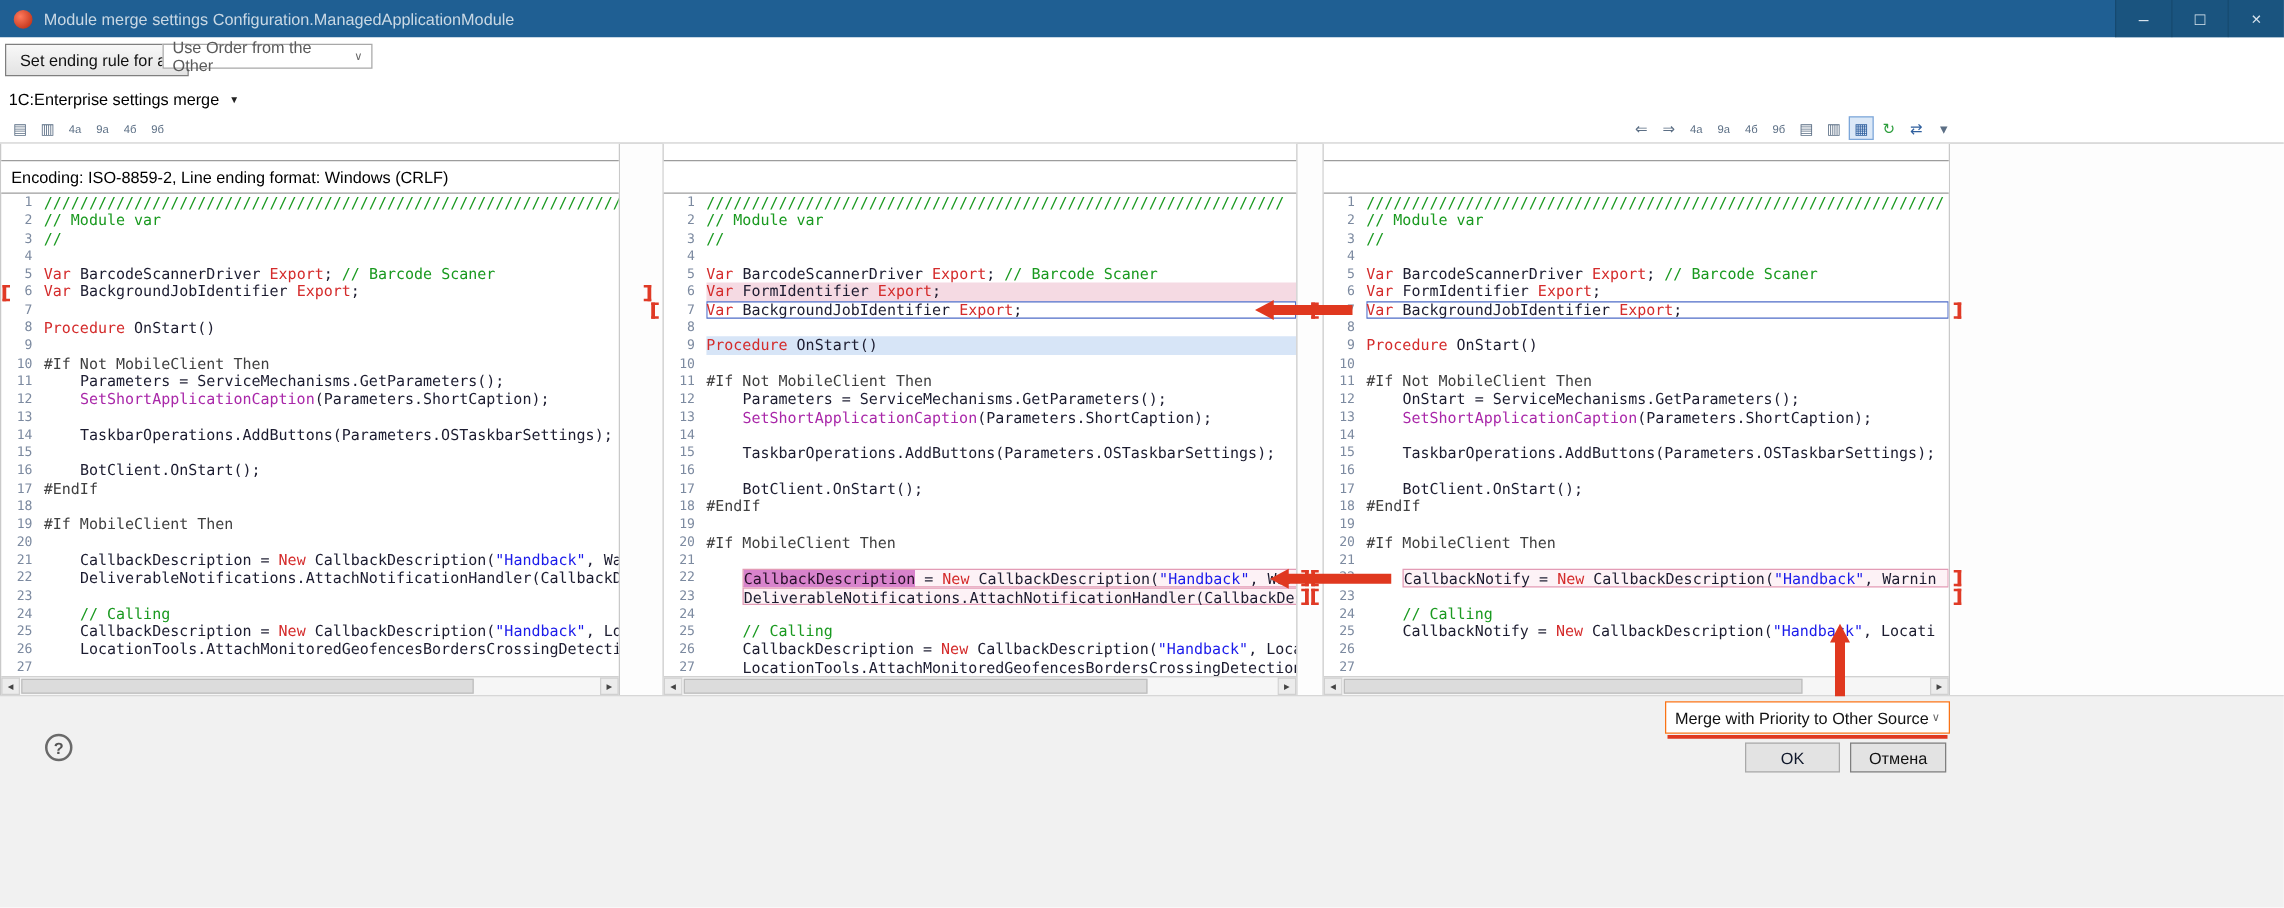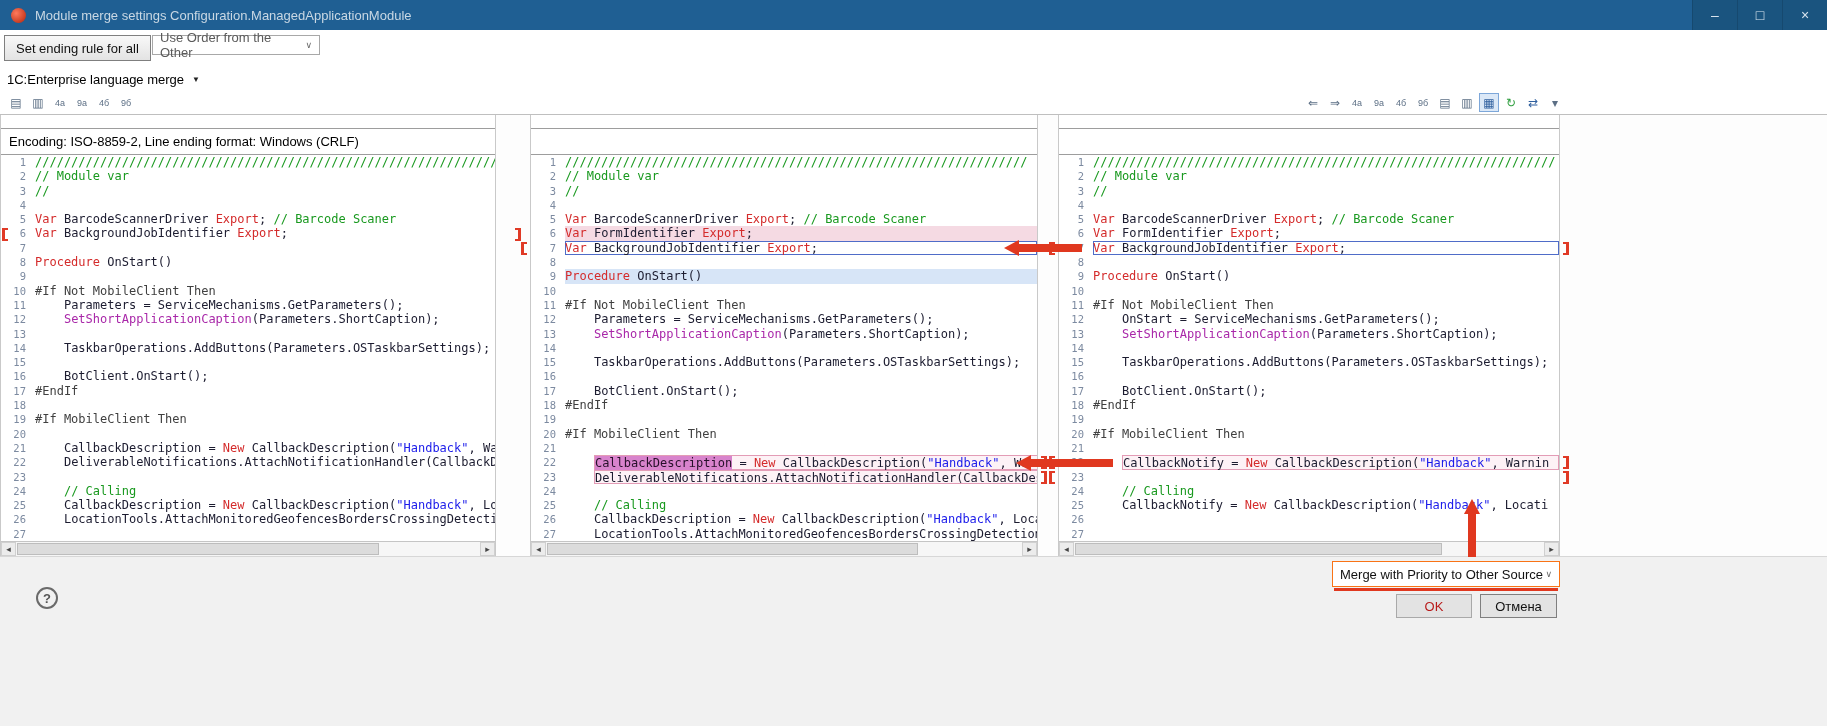--- a/index.html
+++ b/index.html
@@ -11,21 +11,21 @@
 .app-icon{width:15px;height:15px;border-radius:50%;background:radial-gradient(circle at 35% 35%,#ff7a5c,#b3230a);margin:0 9px 0 11px;flex:none}
 .title-text{color:#c9d8e4;font-size:13px}
 .win-btns{margin-left:auto;display:flex;height:100%}
 .win-btn{width:45px;display:flex;align-items:center;justify-content:center;color:#d7e3ed;font-size:14px;background:#1a547f;border-left:1px solid #16496f}
 
 
 .cmdrow{position:absolute;top:30px;left:0;width:1827px;height:36px;background:#fff}
 .btn-setrule{position:absolute;left:4px;top:5px;height:26px;padding:0 11px;font-size:13px;color:#111;background:linear-gradient(#f8f8f8,#e3e3e3);border:1px solid #7f7f7f;display:flex;align-items:center}
 .dd{display:flex;align-items:center;border:1px solid #a8a8a8;background:#fff;font-size:13px;color:#5a5a5a}
 .dd .chev{margin-left:auto;color:#666;font-size:9px}
-.dd-rule{position:absolute;left:152px;top:5px;width:168px;height:20px;padding:0 7px}
+.dd-rule{position:absolute;left:130px;top:5px;width:168px;height:20px;padding:0 7px}
 
 
 .sectionrow{position:absolute;top:66px;left:0;width:1827px;height:26px;background:#fff}
 .section-label{position:absolute;left:7px;top:6px;font-size:13px;color:#000;display:flex;align-items:center;gap:8px;cursor:default}
 .section-caret{font-size:8px;color:#222}
 
 
 .iconsrow{position:absolute;top:92px;left:0;width:1827px;height:23px;background:#fff;border-bottom:1px solid #bfbfbf}
 .icons-left{position:absolute;left:6px;top:1px;display:flex;gap:2px}
 .icons-right{position:absolute;left:1303px;top:1px;display:flex;gap:2px}
@@ -61,21 +61,21 @@
 .edge-marker{position:absolute;width:6px;height:13px;border-top:2px solid #e03a26;border-bottom:2px solid #e03a26;z-index:5}
 .edge-marker.open{border-left:3px solid #e03a26}
 .edge-marker.close{border-right:3px solid #e03a26}
 
 
 .footer{position:absolute;top:556px;left:0;width:1827px;height:170px;background:#f1f1f1;border-top:1px solid #d7d7d7}
 .help-btn{position:absolute;left:36px;top:30px;width:22px;height:22px;border-radius:50%;border:2px solid #6a6a6a;color:#555;display:flex;align-items:center;justify-content:center;font-size:13px;font-weight:bold}
 .dd-merge{position:absolute;left:1332px;top:4px;width:228px;height:26px;padding:0 7px;border:1px solid #f97316;color:#111}
 .red-underline{position:absolute;left:1334px;top:31px;width:224px;height:3px;background:#e0381f}
 .btn{position:absolute;top:37px;height:24px;display:flex;align-items:center;justify-content:center;font-size:13px;border:1px solid #a9a9a9;background:#e3e3e3}
-.btn-ok{left:1396px;width:76px;color:#b91c1c}
+.btn-ok{left:1396px;width:76px;color:#0f172a}
 .btn-cancel{left:1480px;width:77px;color:#111;border-color:#7f7f7f}
 
 
 .arrow{position:absolute;z-index:40}
 .arrow .shaft{position:absolute;background:#e0381f}
 .arrow .head{position:absolute;width:0;height:0}
 .arrow-a{left:1004px;top:240px;width:78px;height:16px}
 .arrow-b{left:1016px;top:455px;width:97px;height:16px}
 .arrow-c{left:1464px;top:499px;width:16px;height:58px}
 .h-left{left:0;top:0;border-top:8px solid transparent;border-bottom:8px solid transparent;border-right:15px solid #e0381f}
@@ -99,21 +99,21 @@
 <div class="cmdrow">
   <button class="btn-setrule">Set ending rule for all</button>
   <div class="dd dd-rule">
     <span>Use Order from the Other</span>
     <span class="chev">∨</span>
   </div>
 </div>
 
 <div class="sectionrow">
   <div class="section-label">
-    <span>1C:Enterprise language merge</span>
+    <span>1C:Enterprise settings merge</span>
     <span class="section-caret">▼</span>
   </div>
 </div>
 
 <div class="iconsrow">
   <div class="icons-left">
       <span class="tb-ico">▤</span>
       <span class="tb-ico">▥</span>
       <span class="tb-ico small">4а</span>
       <span class="tb-ico small">9а</span>

